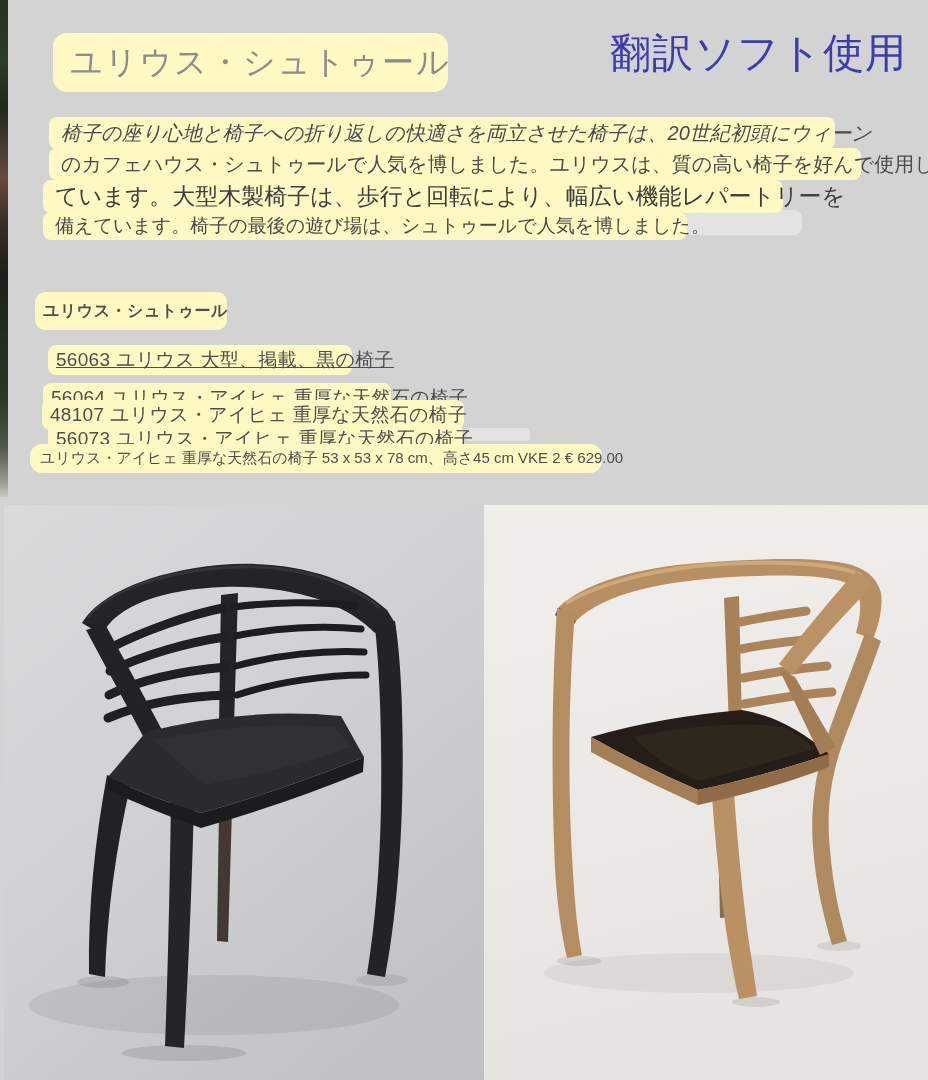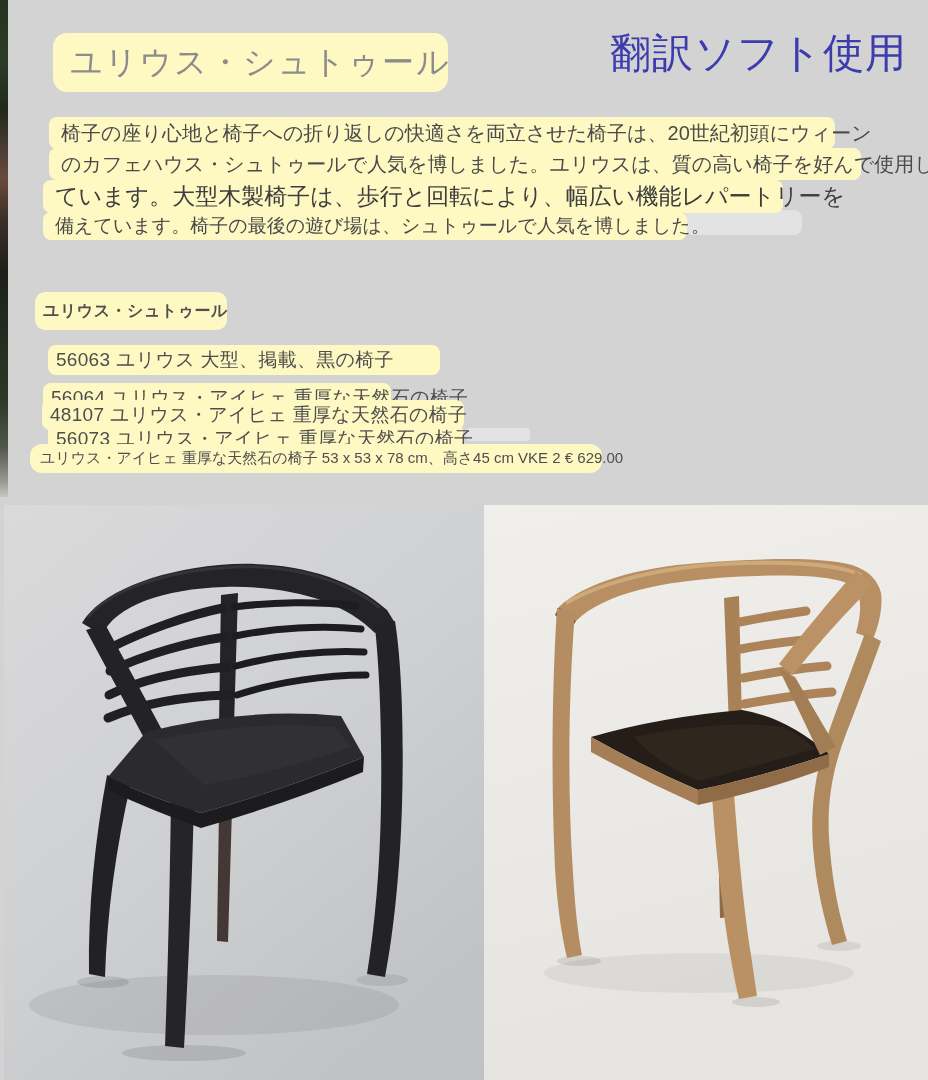--- a/index.html
+++ b/index.html
@@ -9,31 +9,31 @@
   .abs{position:absolute;box-sizing:border-box;}
   
   .strip{left:0;top:0;width:8px;height:497px;
     background:linear-gradient(180deg,#26331f 0%,#2e3d26 12%,#1f2a1c 22%,#54413a 32%,#6b4a3c 36%,#3c2f28 44%,#1e1f1c 55%,#232d20 68%,#2e3627 80%,#51564a 90%,#9b9b95 97%,#c6c6c4 100%);}
   
   .pill{background:#fef9c3;border-radius:10px;display:flex;align-items:center;
         white-space:nowrap;color:#4a4a4a;}
   .t-pill{left:53px;top:33px;width:395px;height:59px;border-radius:14px;
           padding:0 17px;font-size:32px;letter-spacing:2px;color:#8c8c8c;}
   .note{left:610px;top:26px;font-size:41px;font-weight:500;letter-spacing:1px;color:#3c3cae;}
-  .d0{left:49px;top:117px;width:786px;height:32px;padding:0 12px;font-size:20px;border-radius:8px;}
+  .d0{left:49px;top:117px;width:786px;height:32px;padding:0 12px;font-size:20px;border-radius:8px;font-style:italic;}
   .d1{left:49px;top:148px;width:812px;height:32px;padding:0 12px;font-size:20px;border-radius:8px;}
   .d2{left:43px;top:180px;width:740px;height:33px;padding:0 12px;font-size:23px;font-weight:500;color:#3e3e3e;border-radius:8px;}
   .d3{left:43px;top:212px;width:644px;height:28px;padding:0 12px;font-size:19px;border-radius:8px;}
   .frag{background:#e3e3e3;border-radius:8px;}
   .frag-a{left:684px;top:210px;width:118px;height:25px;}
   .frag-b{left:466px;top:428px;width:64px;height:13px;border-radius:4px;}
   .sec{left:35px;top:292px;width:192px;height:38px;padding:0 8px;font-size:16px;
        font-weight:600;color:#4f4f4f;border-radius:10px;letter-spacing:0.5px;}
   .li{height:30px;padding:0 8px;font-size:19px;color:#4e4e4e;border-radius:8px;letter-spacing:0.3px;}
-  .li0{left:48px;top:345px;width:392px;}
+  .li0{left:48px;top:345px;width:304px;text-decoration:underline;}
   .li1{left:43px;top:383px;width:348px;}
   .li2{left:42px;top:400px;width:422px;}
   .li3{left:48px;top:424px;width:415px;}
   .detail{left:30px;top:444px;width:572px;height:29px;padding:0 10px;font-size:15px;
           font-weight:500;color:#4e4e4e;border-radius:12px;text-align:right;}
   .photo{top:505px;height:575px;}
   .photo-left{left:4px;width:480px;}
   .photo-right{left:484px;width:444px;}
   .photo svg{display:block;width:100%;height:100%;}
 </style>

